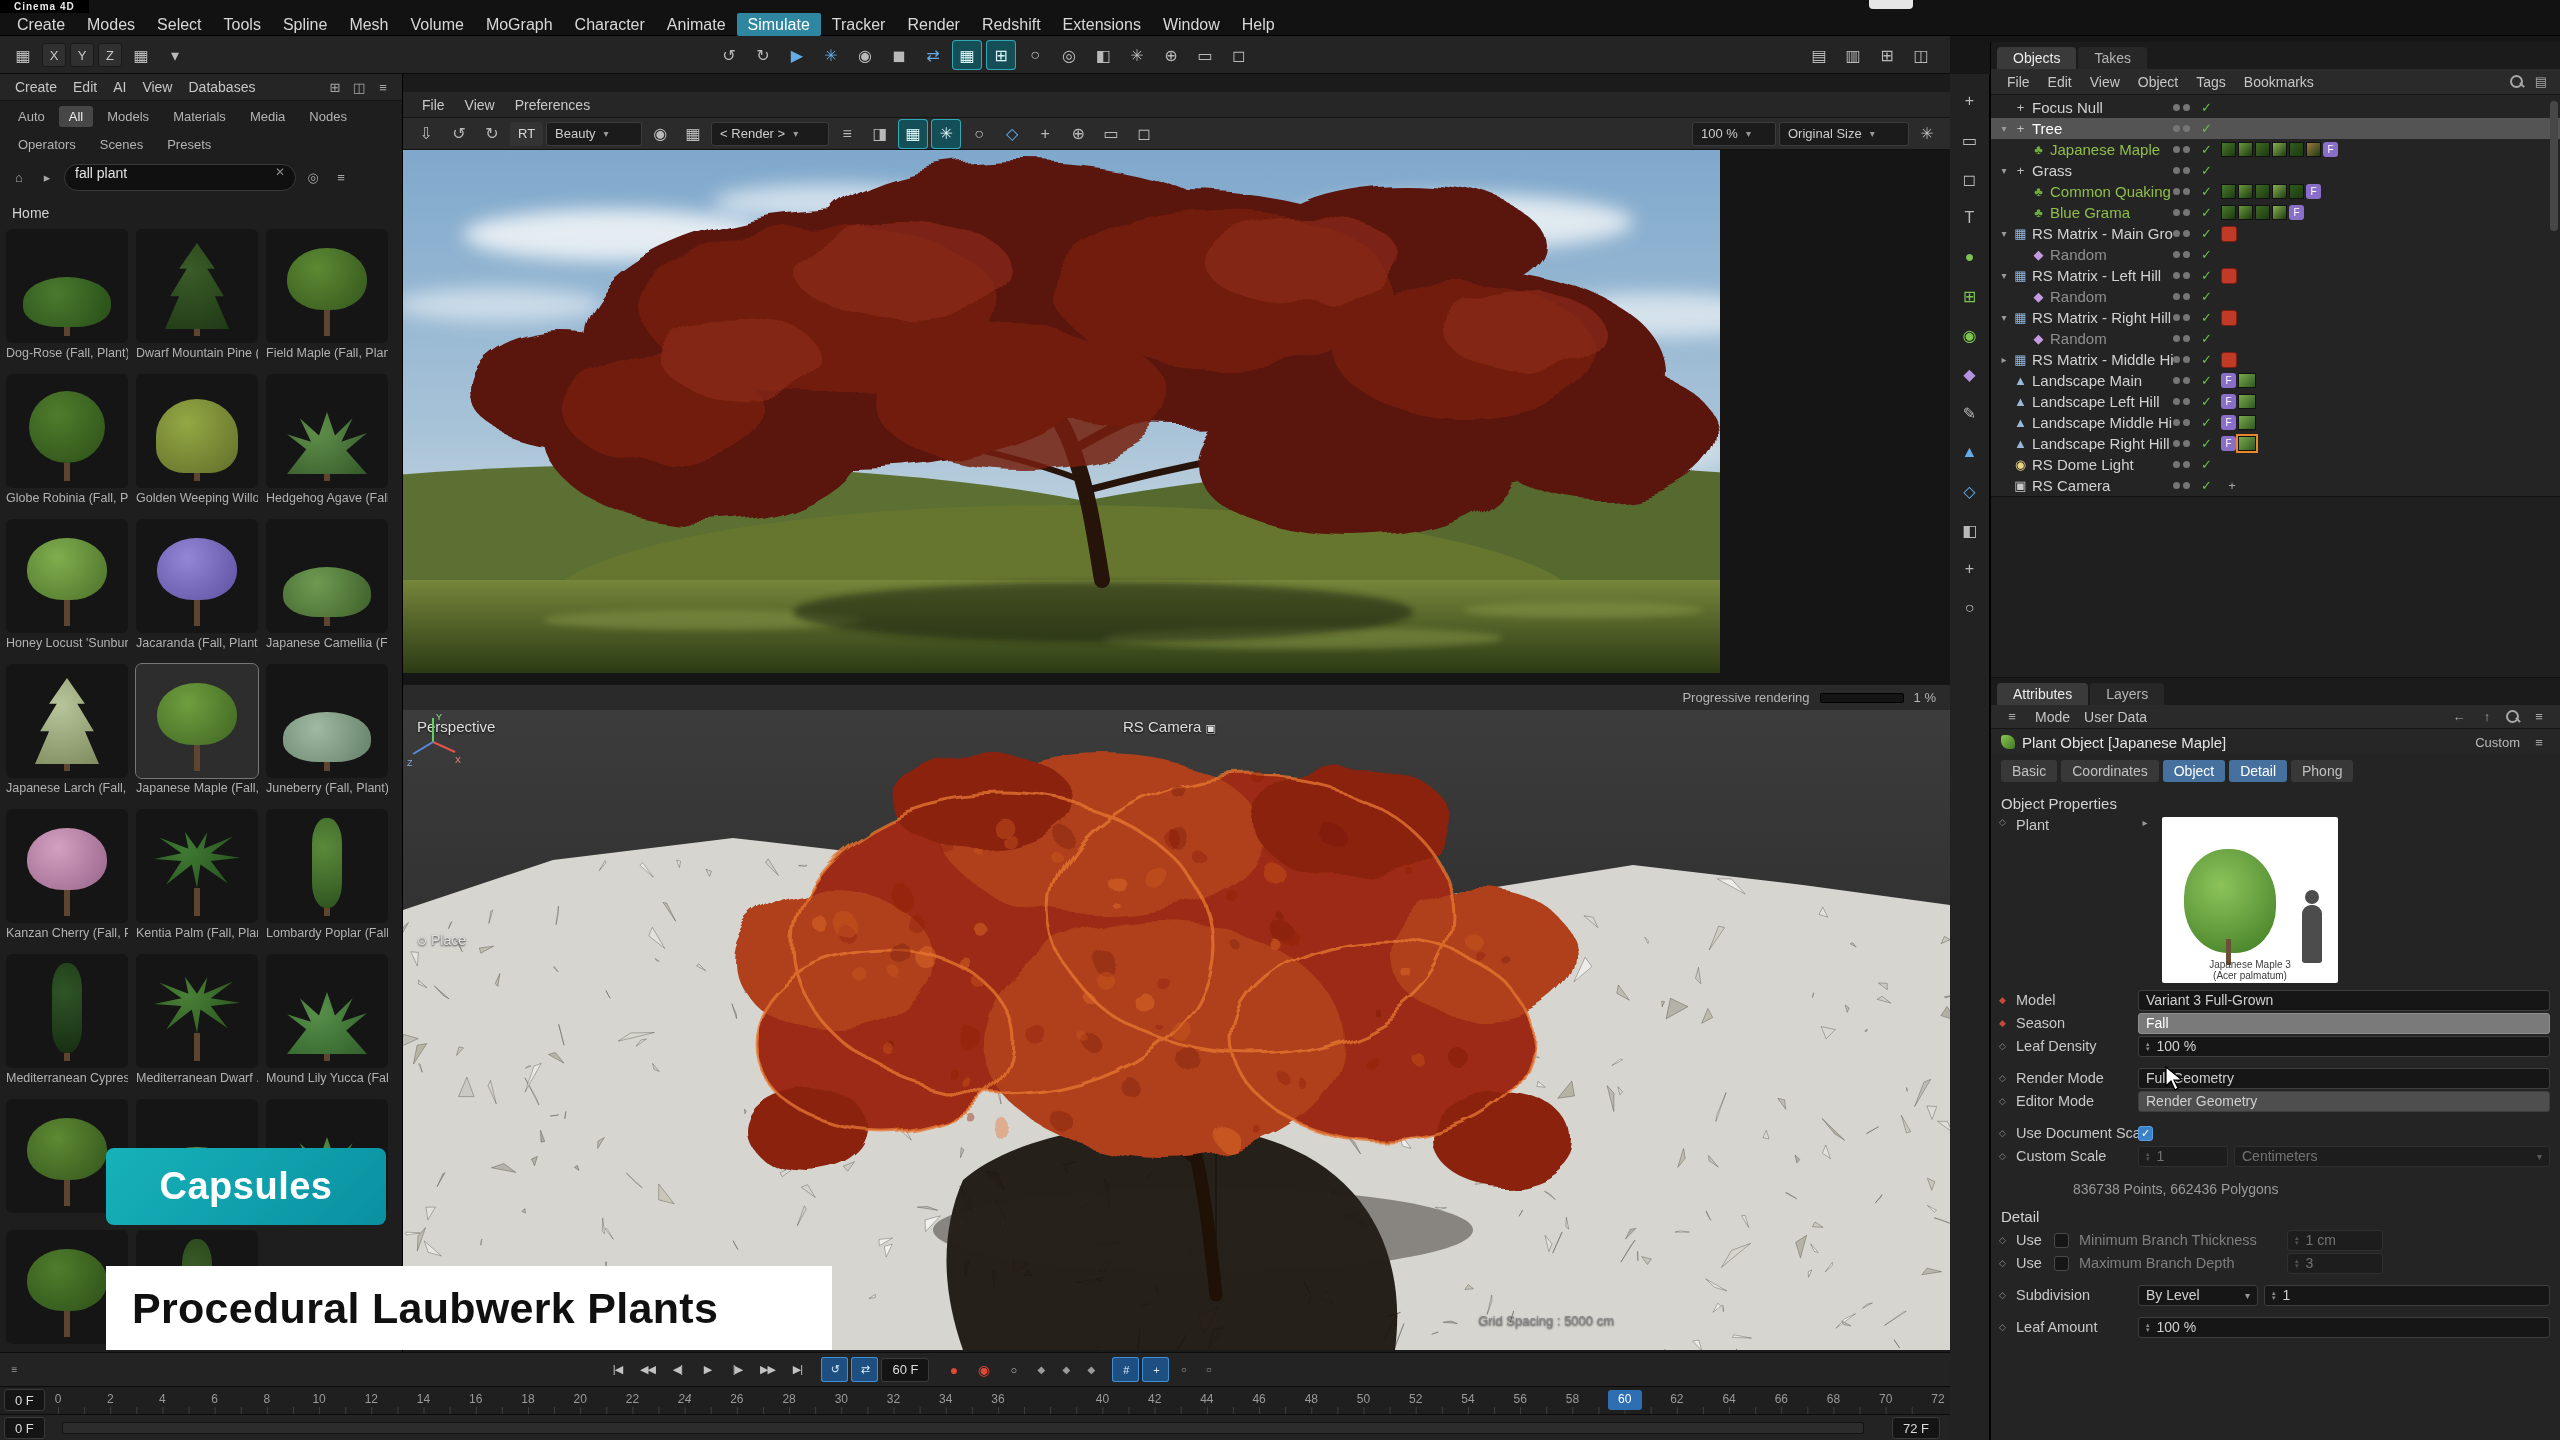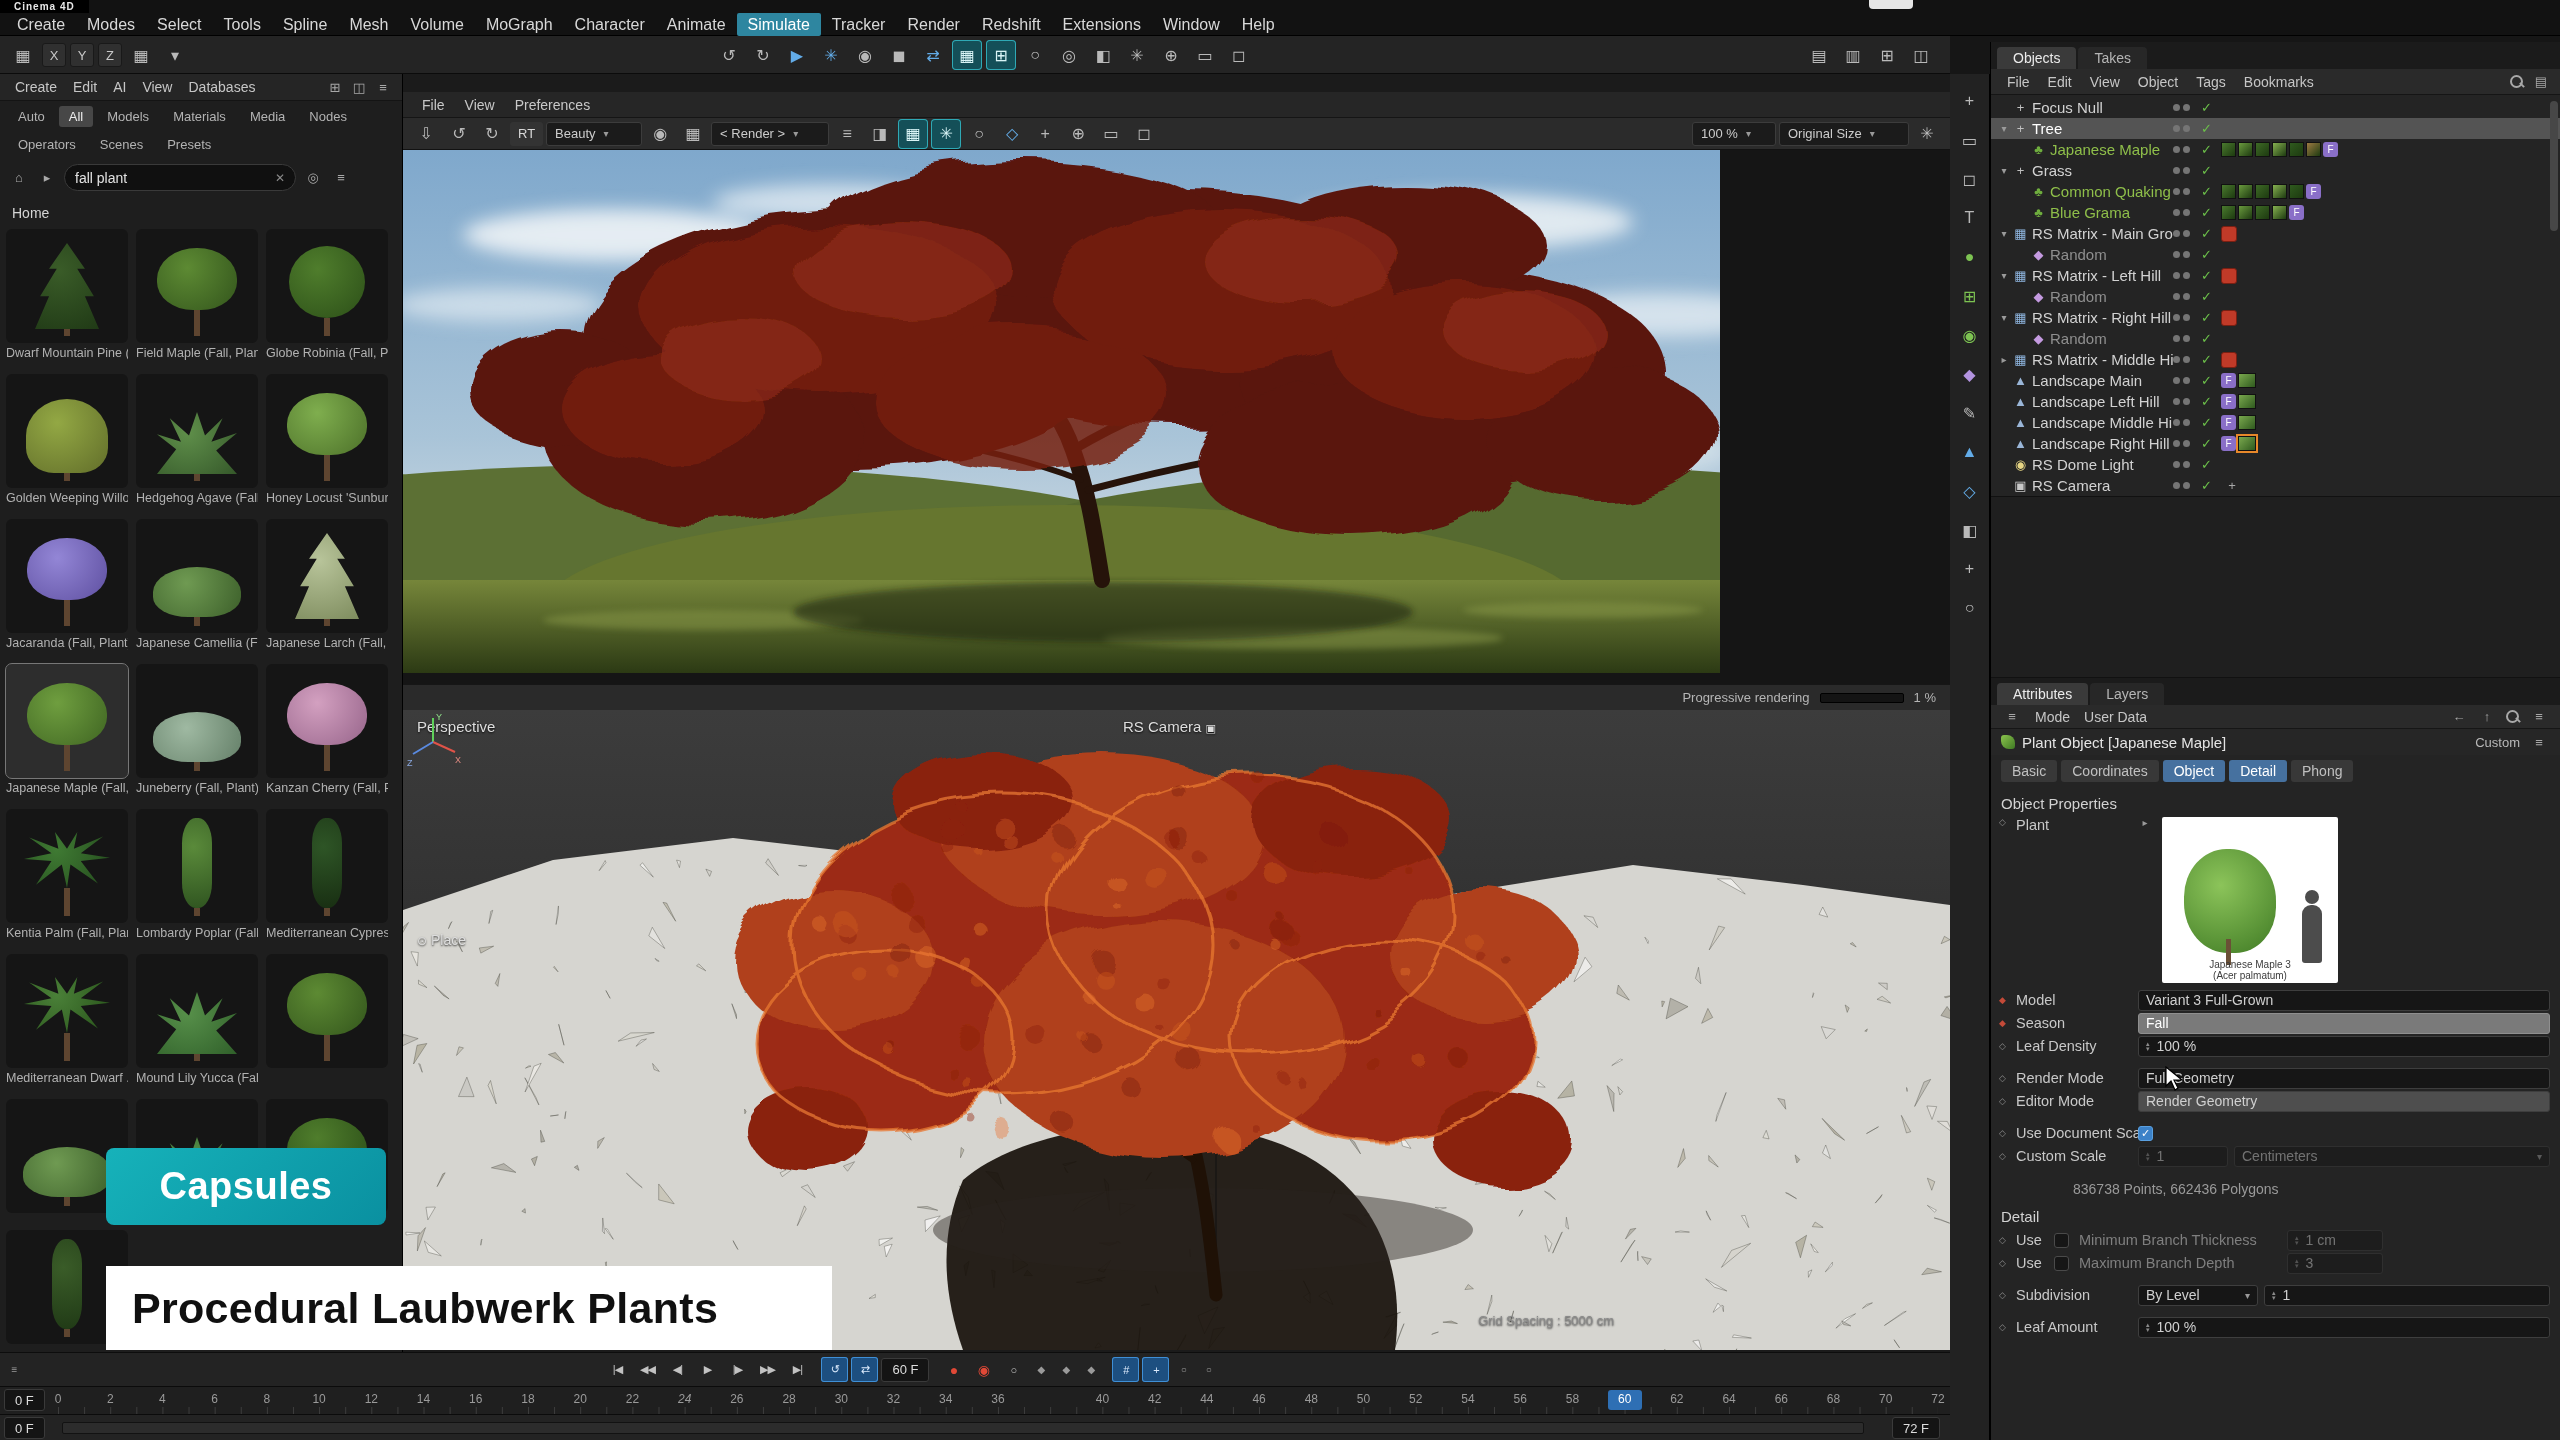--- a/index.html
+++ b/index.html
@@ -33,21 +33,21 @@
   #asset-panel{position:absolute;left:0;top:74px;width:403px;height:1278px;background:#1e1e1e;border-right:1px solid #000;overflow:hidden}
   .ab-menu{height:27px;display:flex;align-items:center;padding:0 8px;font-size:14px;color:#c6c6c6;background:#252525;border-bottom:1px solid #141414}
   .ab-menu-items{display:flex;gap:2px}
   .ab-menu-items span{padding:2px 7px}
   .ab-menu-icons{margin-left:auto;display:flex;gap:2px}
   .ab-tabs,.ab-subtabs{display:flex;gap:4px;padding:5px 8px 2px}
   .ab-tab{font-size:13px;color:#b3b3b3;padding:3px 10px;border-radius:3px}
   .ab-tab.active{background:#474747;color:#ececec}
   .ab-search{display:flex;align-items:center;gap:6px;padding:7px 8px 4px}
   .search-pill{flex:0 0 232px;height:27px;background:#101010;border:1px solid #3a3a3a;border-radius:14px;
-    display:flex;align-items:center;padding:0 10px}
+    display:flex;align-items:flex-start;padding:0 10px}
   .search-pill input{flex:1;background:transparent;border:none;outline:none;color:#e2e2e2;font-size:14px;font-family:inherit}
   .clear{color:#8a8a8a;font-size:12px;margin-left:4px}
   .ab-home{font-size:14px;color:#d5d5d5;padding:10px 12px 4px}
   .grid{display:flex;flex-wrap:wrap;gap:8px;padding:4px 6px}
   .cell{width:122px;margin-bottom:6px}
   .thumb{height:114px;background:#151515;border-radius:6px;display:flex;flex-direction:column;align-items:center;
     justify-content:flex-end;padding-bottom:7px;overflow:hidden}
   .cell.sel .thumb{background:#2d2d2d;outline:1px solid #777}
   .plabel{font-size:12.5px;color:#b2b2b2;text-align:center;margin-top:3px;white-space:nowrap;overflow:hidden}
   .canopy{background:radial-gradient(circle at 38% 32%,var(--c1),var(--c2))}
@@ -286,20 +286,27 @@
       <span class="icon-s">▸</span>
       <div class="search-pill">
         <input value="fall plant" style="">
         <span class="clear">✕</span>
       </div>
       <span class="icon-s">◎</span>
       <span class="icon-s">≡</span>
     </div>
     <div class="ab-home">Home</div>
     <div class="grid" id="plant-grid">
+        <div class="cell">
+          <div class="thumb sh-bush" style="--c1: #4a7a2e; --c2: #274d18;">
+            <div class="canopy" style="--c1: #4a7a2e; --c2: #274d18; background: radial-gradient(circle at 38% 32%, rgb(74, 122, 46), rgb(39, 77, 24));"></div>
+            <div class="trunk"></div>
+          </div>
+          <div class="plabel">Dog-Rose (Fall, Plant)</div>
+        </div>
         <div class="cell">
           <div class="thumb sh-conifer" style="--c1: #3a5c28; --c2: #203a16;">
             <div class="canopy" style="--c1: #3a5c28; --c2: #203a16; background: radial-gradient(circle at 38% 32%, rgb(58, 92, 40), rgb(32, 58, 22));"></div>
             <div class="trunk"></div>
           </div>
           <div class="plabel">Dwarf Mountain Pine (...</div>
         </div>
         <div class="cell">
           <div class="thumb sh-tree" style="--c1: #5d8a33; --c2: #33551c;">
             <div class="canopy" style="--c1: #5d8a33; --c2: #33551c; background: radial-gradient(circle at 38% 32%, rgb(93, 138, 51), rgb(51, 85, 28));"></div>

